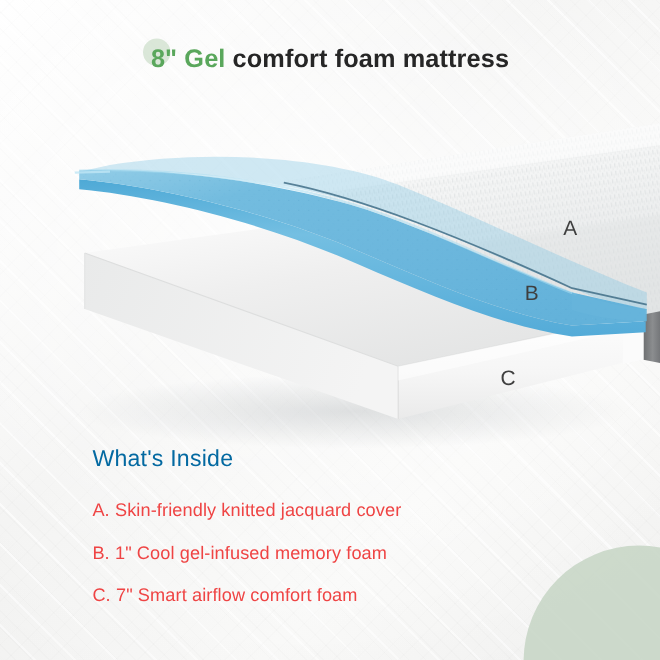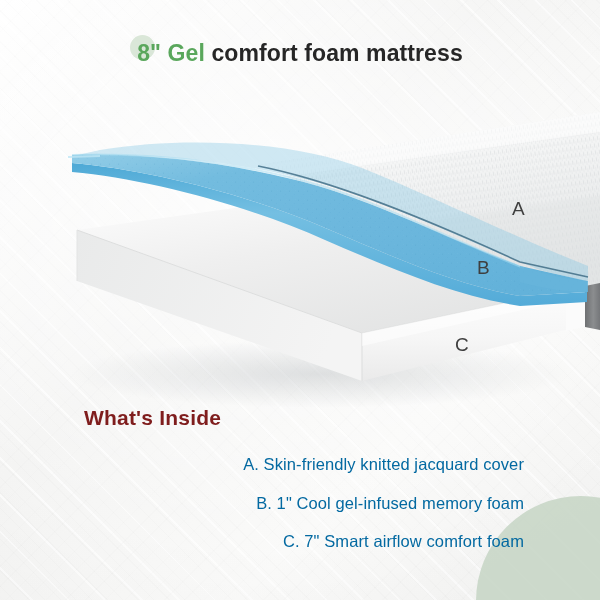--- a/index.html
+++ b/index.html
@@ -51,28 +51,28 @@
     color:#262626;white-space:nowrap;
   }
   .title .accent{color:#5aa75c;}
 
   
   .illus{position:absolute;left:0;top:0;width:600px;height:600px;}
 
   
   .inside-head{
     position:absolute;left:84px;top:406px;
-    font-size:21px;font-weight:bold;color:#7f1d1d;letter-spacing:.2px;
+    font-size:21px;font-weight:normal;color:#0369a1;letter-spacing:.2px;
   }
   .legend{
     position:absolute;left:84px;top:456px;width:440px;
   }
   .legend-row{
-    font-size:16.5px;color:#0369a1;line-height:1;margin-bottom:22px;
-    letter-spacing:.1px;white-space:nowrap;text-align:right;
+    font-size:16.5px;color:#ef4444;line-height:1;margin-bottom:22px;
+    letter-spacing:.1px;white-space:nowrap;
   }
   .legend-row:last-child{margin-bottom:0;}
 
   
   .lbl{
     position:absolute;font-size:19px;color:#3f3f3f;font-weight:normal;
   }
   .lbl-a{left:512px;top:198px;}
   .lbl-b{left:477px;top:257px;}
   .lbl-c{left:455px;top:334px;}

